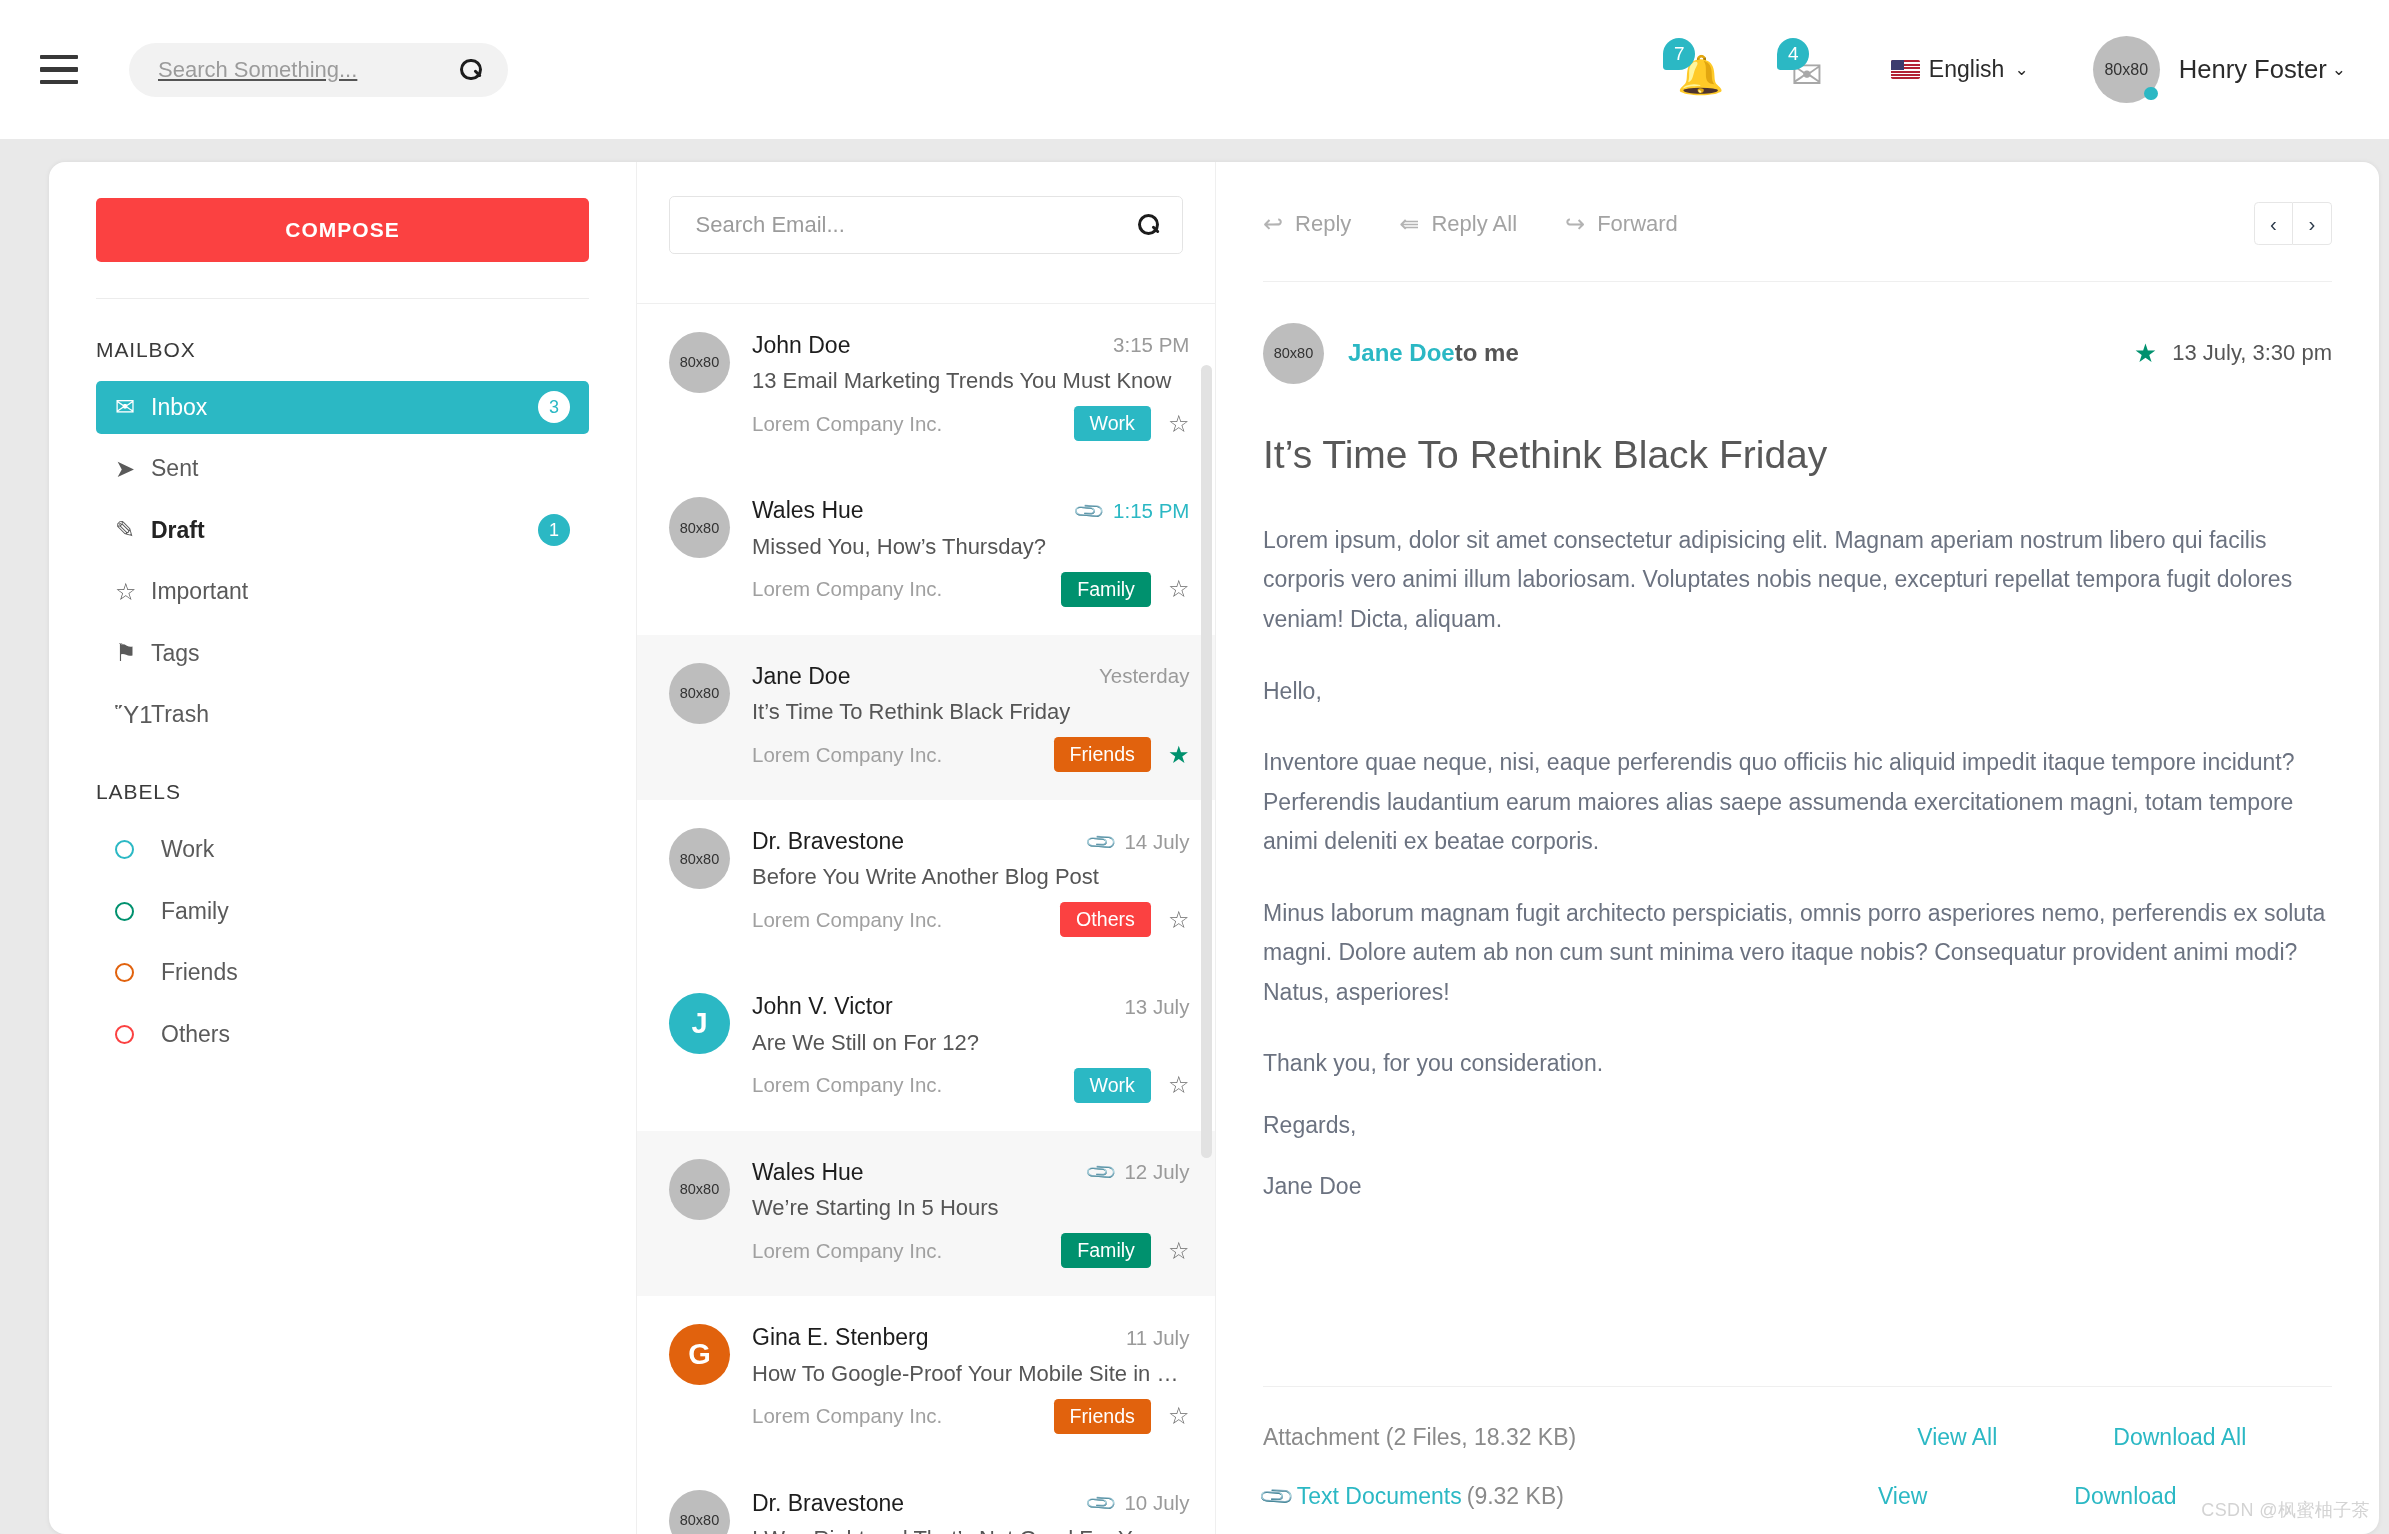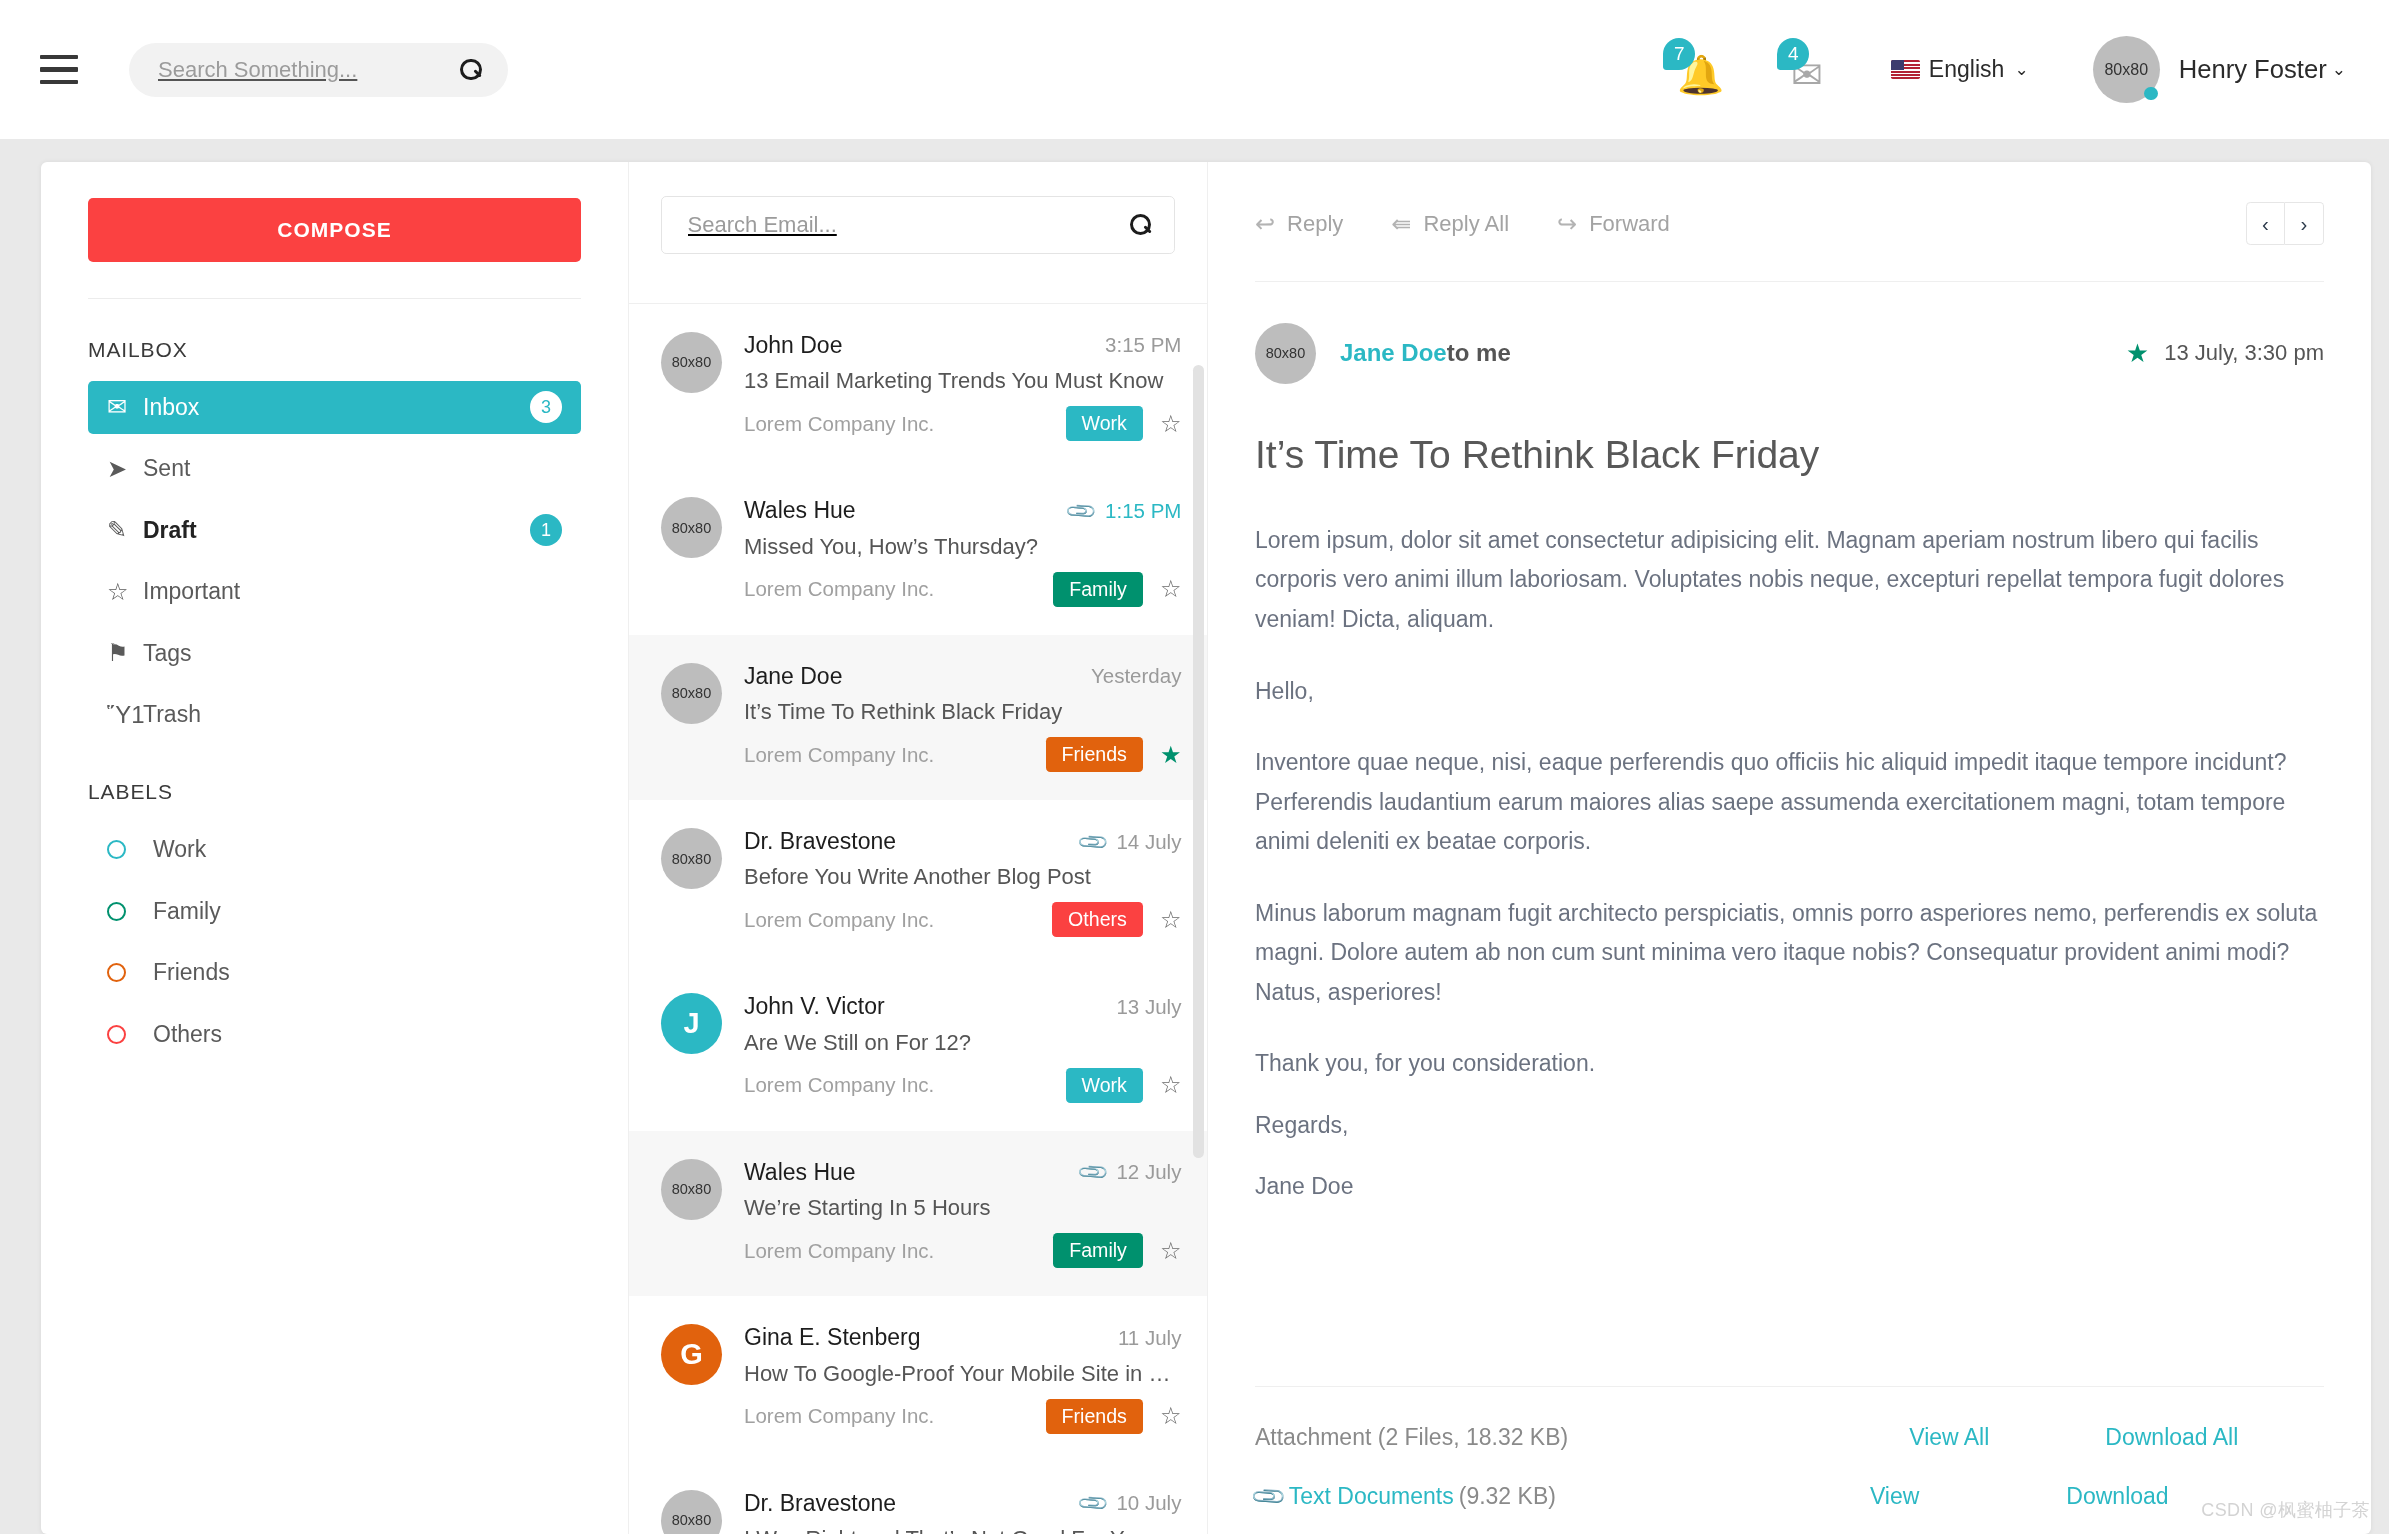--- a/index.html
+++ b/index.html
@@ -86,23 +86,23 @@
     border-radius: 50%; background: #2bb8c4;
   }
   .profile-name { font-size: 25.6px; color: #2b2b2b; margin-left: 19px; }
 
   
   .page-bg {
     position: absolute; left: 0; top: 139px; width: 2389px; height: 1395px;
     background: #e9e9e9;
   }
   .card {
-    position: absolute; left: 41px; top: 162px;
+    position: absolute; left: 49px; top: 162px;
     width: 2330px; height: 1372px;
-    background: #ffffff; border-radius: 6px;
+    background: #ffffff; border-radius: 16px;
     box-shadow: 0 0.9px 5.1px rgba(0,0,0,0.07);
     display: flex; overflow: hidden;
   }
 
   
   .sidebar { width: 587px; flex: none; padding: 36px 47px 0 47px; }
   .compose-btn {
     width: 100%; height: 64px; background: #fb4141; border: none;
     color: #fff; font-size: 21px; font-weight: bold; letter-spacing: 1px;
     border-radius: 5.1px; cursor: pointer; font-family: "Liberation Sans", sans-serif;
@@ -133,21 +133,21 @@
 
   .label-item { display: flex; align-items: center; height: 53px; padding-left: 19px; cursor: pointer; margin-bottom: 8.5px; }
   .ring { width: 19px; height: 19px; border-radius: 50%; border: 2.6px solid #2bb8c4; flex: none; margin-right: 27px; }
   .label-text { font-size: 23px; color: #5a5a5a; }
 
   
   .list-col {
     width: 580px; flex: none; border-left: 0.9px solid #efefef; border-right: 0.9px solid #efefef;
     position: relative; display: flex; flex-direction: column;
   }
-  .list-search-wrap { padding: 34px 32px 12px 32px; text-decoration: underline; }
+  .list-search-wrap { padding: 34px 32px 12px 32px; }
   .list-search {
     height: 58px; border: 0.9px solid #e4e4e4; border-radius: 5.1px;
     display: flex; align-items: center; padding: 0 22px 0 25.6px;
   }
   .list-search input {
     flex: 1; border: none; outline: none; background: transparent;
     font-size: 22px; color: #555; font-family: "Liberation Sans", sans-serif;
   }
   .list-search input::placeholder { color: #9b9b9b; }
   .list-sep { height: 0.9px; background: #efefef; margin: 37px 0 0 0; }

